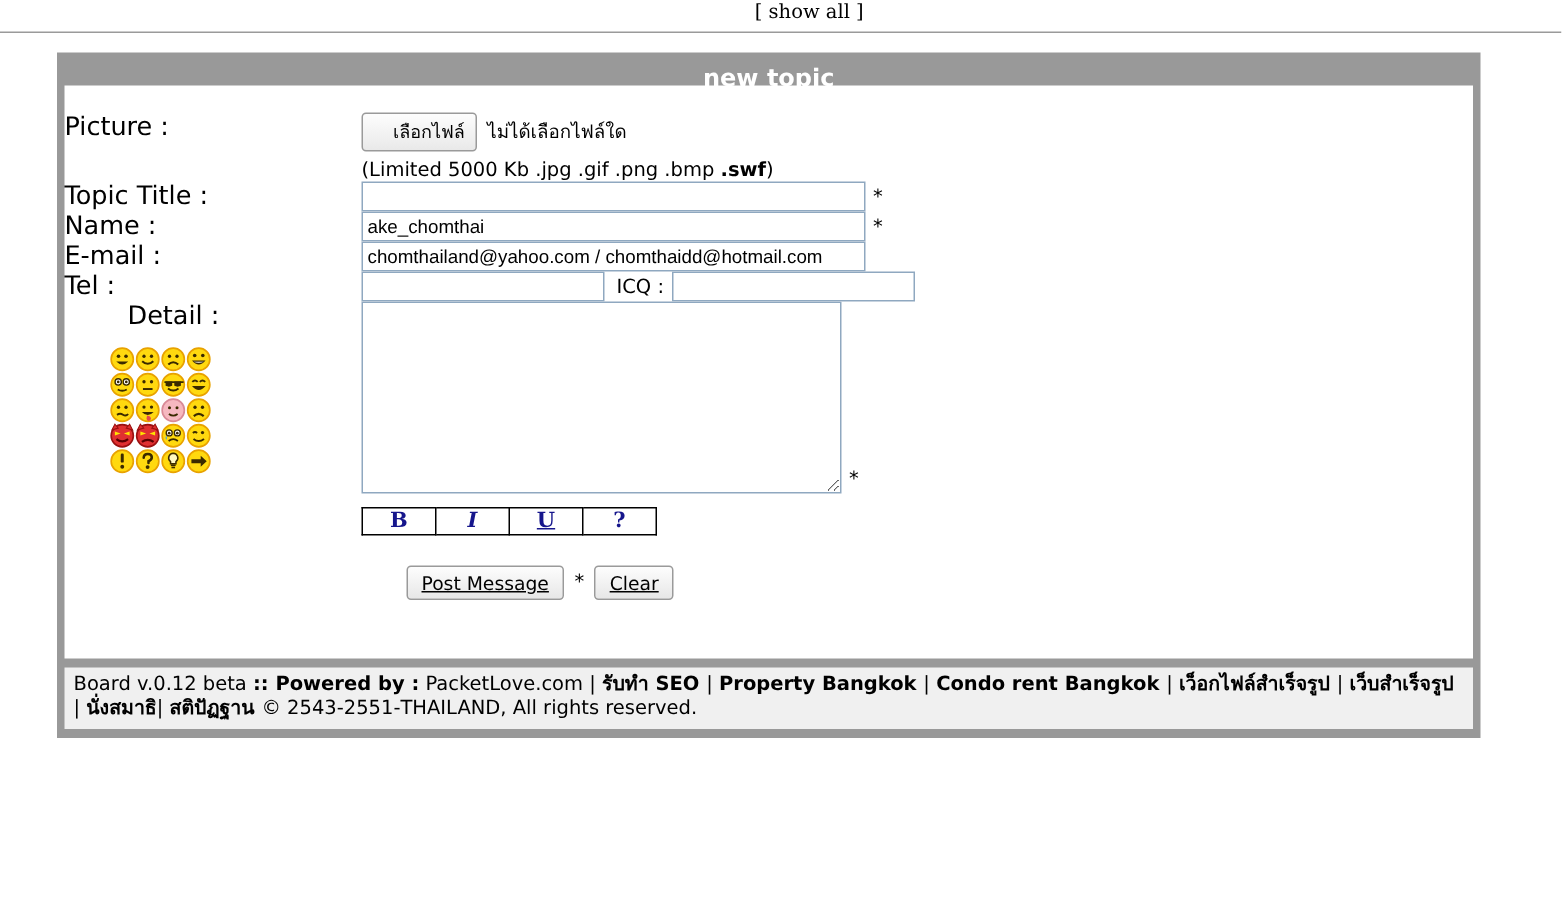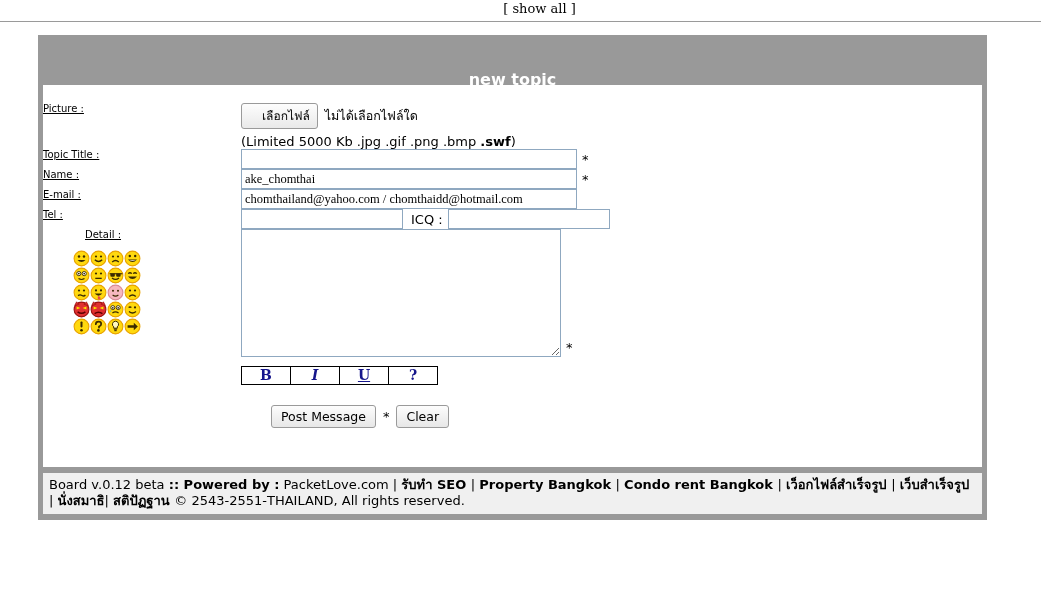--- a/index.html
+++ b/index.html
@@ -47,40 +47,38 @@
     box-sizing: border-box;
   }
   .frame-title {
     height: 22px;
     line-height: 33px;
     text-align: center;
     color: #ffffff;
     font-weight: bold;
     font-size: 16px;
     font-family: "DejaVu Sans", "Liberation Sans", sans-serif;
-    margin-top: 28px;
   }
   .panel {
     background: #ffffff;
     margin: 0 5px 0 5px;
     padding: 18px 0 14px 0;
     min-height: 382px;
     box-sizing: border-box;
   }
 
   
   table.formtbl { border-collapse: collapse; }
   table.formtbl td { vertical-align: top; padding: 0; }
   td.lbl {
     width: 198px;
     padding-left: 30px;
-    font-size: 10px;
+    font-size: 17px;
     white-space: nowrap;
     box-sizing: border-box;
-    text-decoration: underline;
   }
   td.fld { padding-left: 0; }
 
   .row-pic td     { padding-bottom: 12px; }
   .row-title td   { padding-bottom: 10px; }
   .row-name td    { padding-bottom: 10px; }
   .row-mail td    { padding-bottom: 10px; }
   .row-tel td     { padding-bottom: 12px; }
 
   .lbl-pad-pic    { padding-top: 12px; }
@@ -109,21 +107,21 @@
     margin-top: 5px;
     font-size: 13px;
     white-space: nowrap;
   }
   .limitnote b { font-weight: bold; }
 
   
   input.txt {
     border: 1px solid #8fa8c0;
     background: #ffffff;
-    font-family: Liberation Serif, serif;
+    font-family: Liberation Sans, sans-serif;
     font-size: 12.5px;
     color: #000;
     padding: 2px 3px;
     height: 20px;
     box-sizing: border-box;
     outline: none;
   }
   .w-title { width: 336px; }
   .w-name  { width: 336px; }
   .w-mail  { width: 336px; }
@@ -203,20 +201,21 @@
   }
   button.btn {
     font-family: "DejaVu Sans", "Liberation Sans", sans-serif;
     font-size: 12.5px;
     background: linear-gradient(#fdfdfd, #e7e7e7);
     border: 1px solid #9a9a9a;
     border-radius: 3px;
     padding: 3px 9px;
     color: #000;
     cursor: pointer;
+    text-decoration: underline;
   }
   .submitrow .star { padding: 0 7px; }
 
   
   .footer {
     background: #f0f0f0;
     margin: 6px 5px 0 5px;
     padding: 4px 6px 5px 6px;
     font-size: 13px;
     line-height: 16px;

